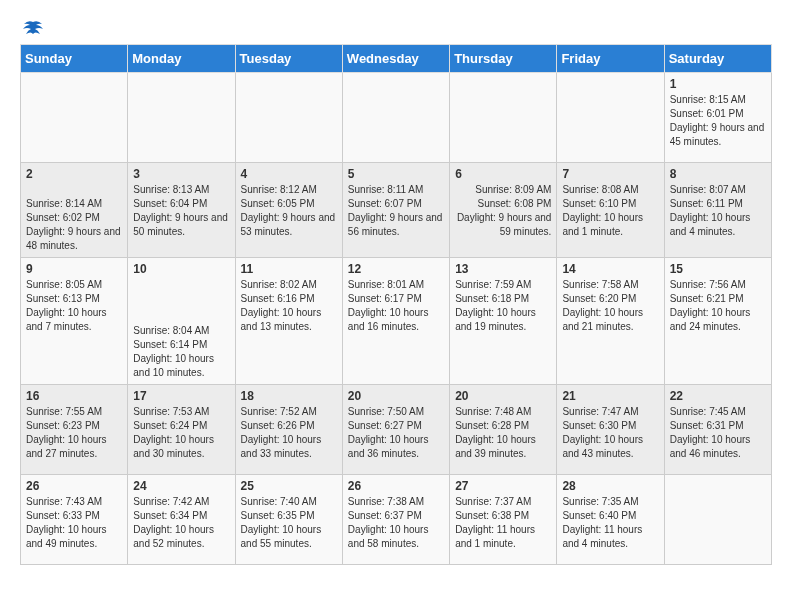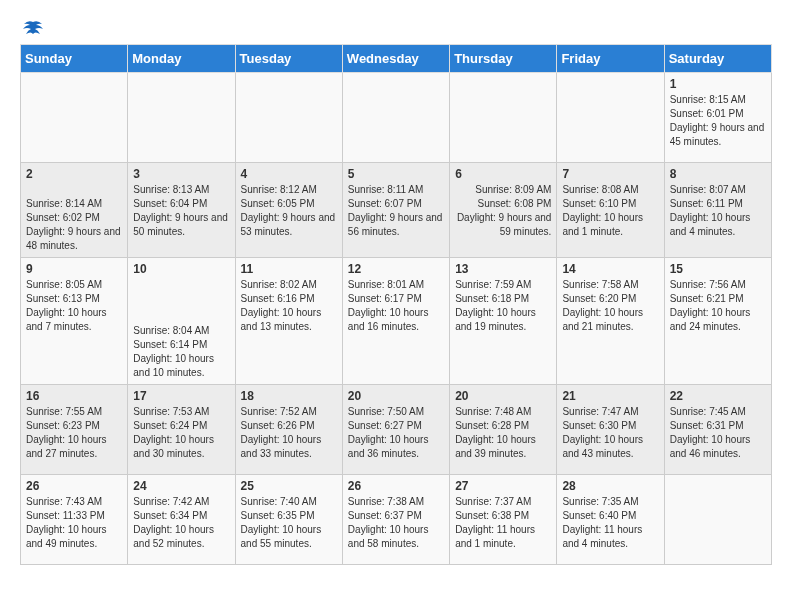--- a/index.html
+++ b/index.html
@@ -249,21 +249,21 @@
           <span class="day-num">22</span>
           <div class="cell-info" style="white-space: pre-line;">Sunrise: 7:45 AM
 Sunset: 6:31 PM
 Daylight: 10 hours and 46 minutes.</div>
         </td>
       </tr>
       <tr>
         <td>
           <span class="day-num">26</span>
           <div class="cell-info" style="white-space: pre-line;">Sunrise: 7:43 AM
-Sunset: 11:33 PM
+Sunset: 6:33 PM
 Daylight: 10 hours and 49 minutes.</div>
         </td>
         <td>
           <span class="day-num">24</span>
           <div class="cell-info" style="white-space: pre-line;">Sunrise: 7:42 AM
 Sunset: 6:34 PM
 Daylight: 10 hours and 52 minutes.</div>
         </td>
         <td>
           <span class="day-num">25</span>

